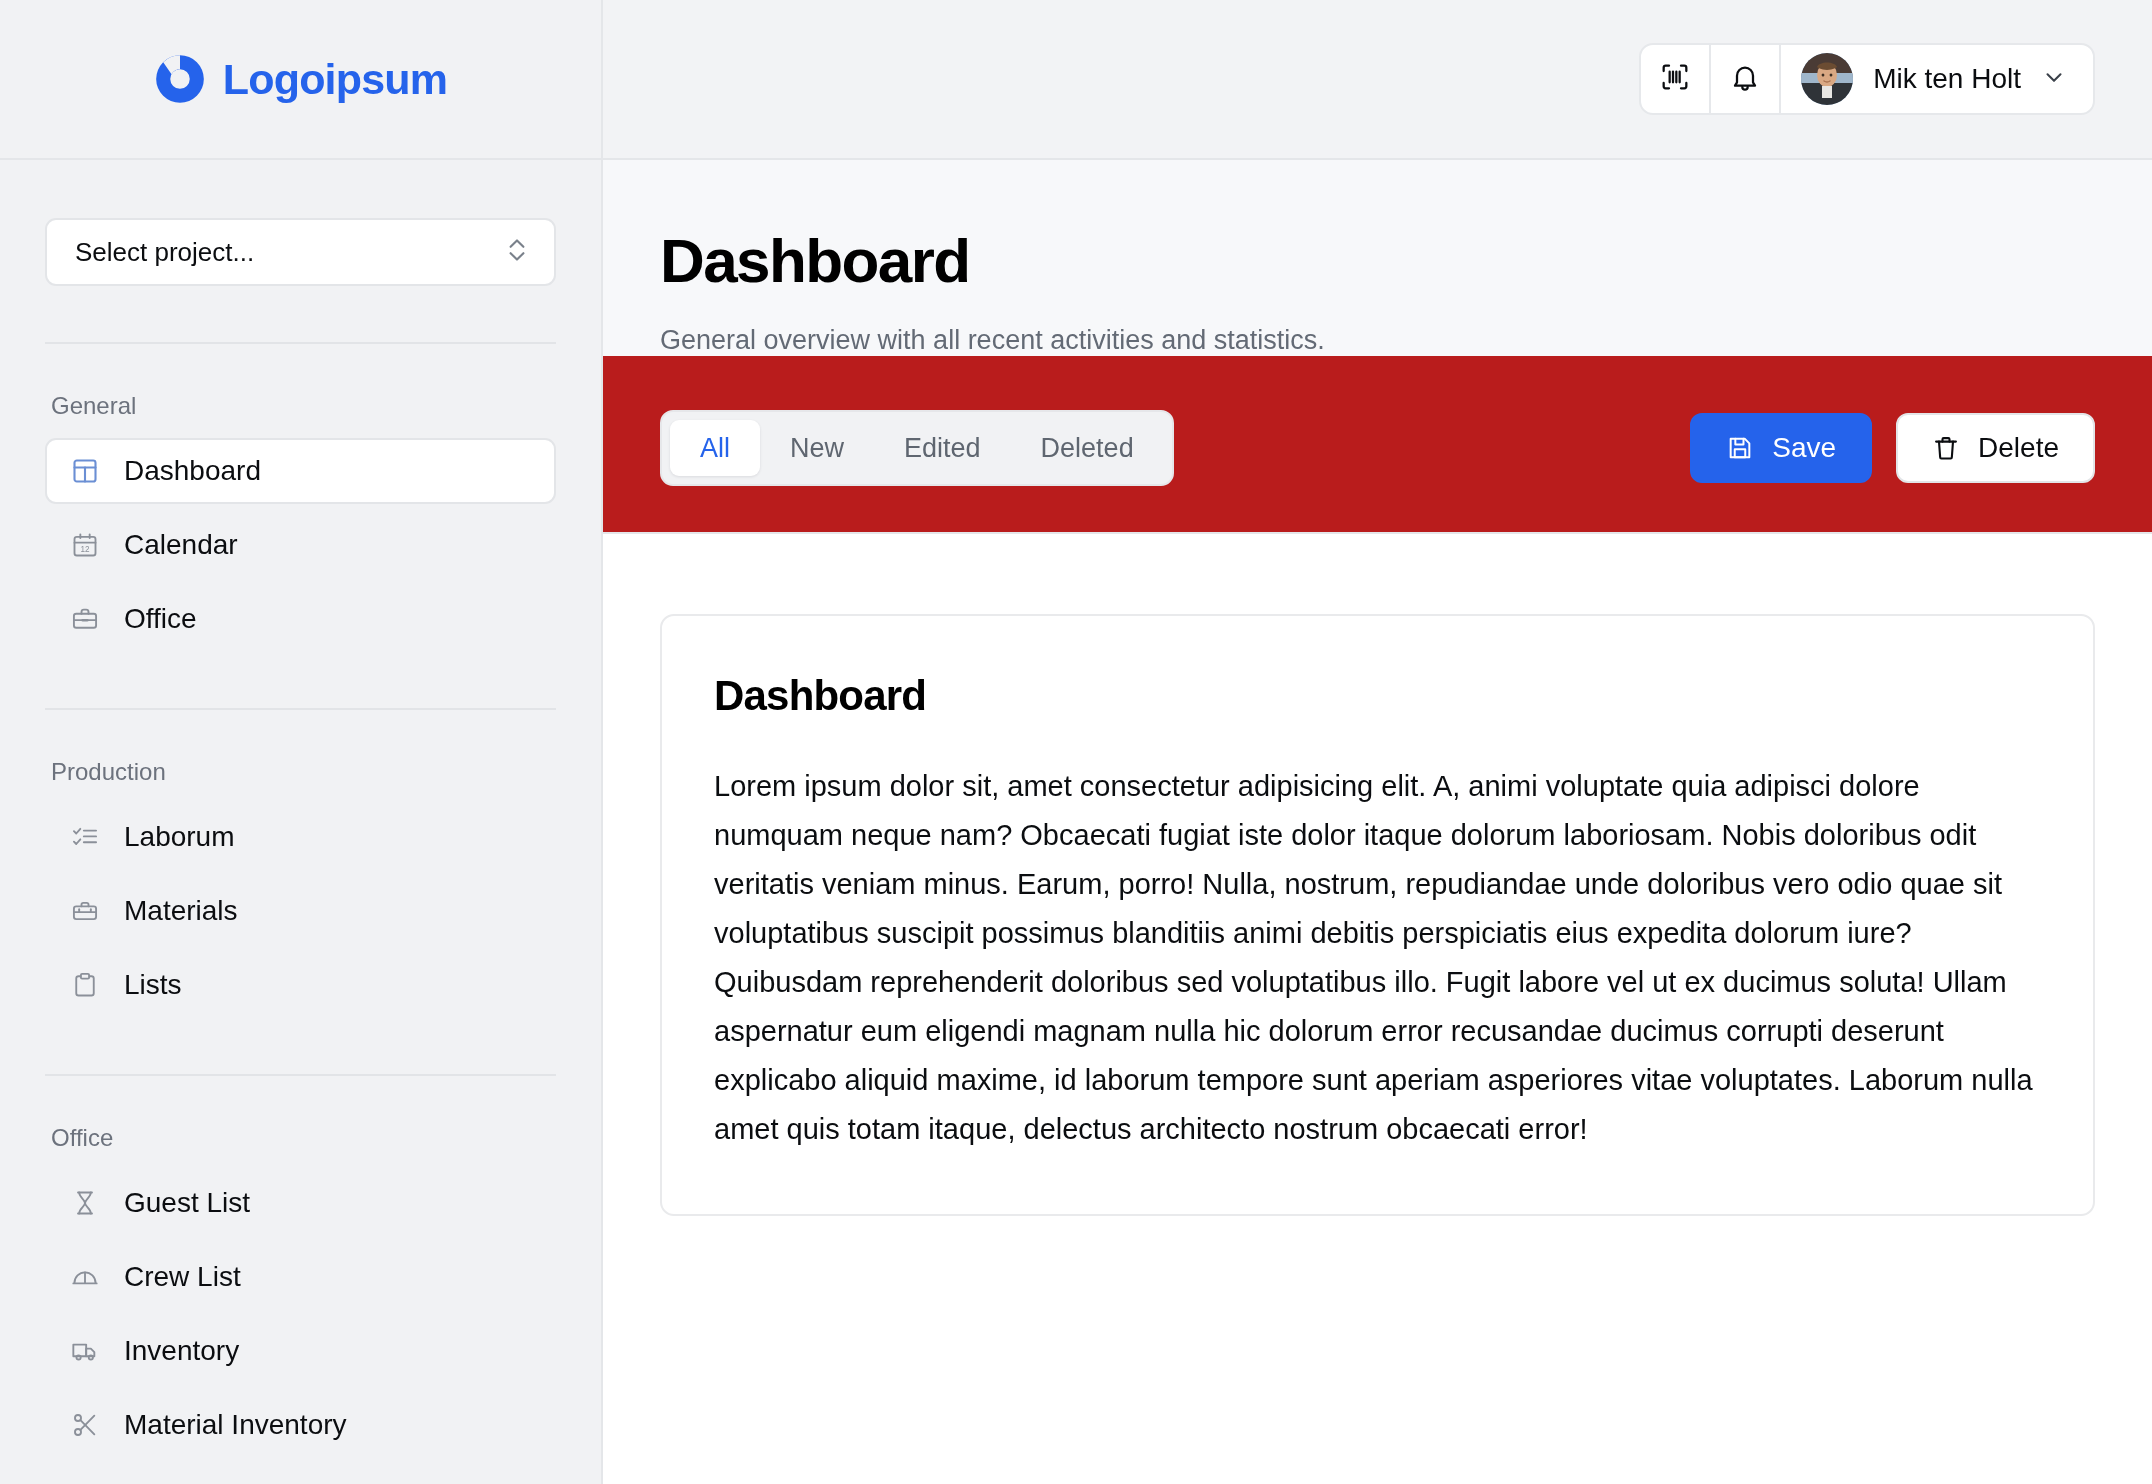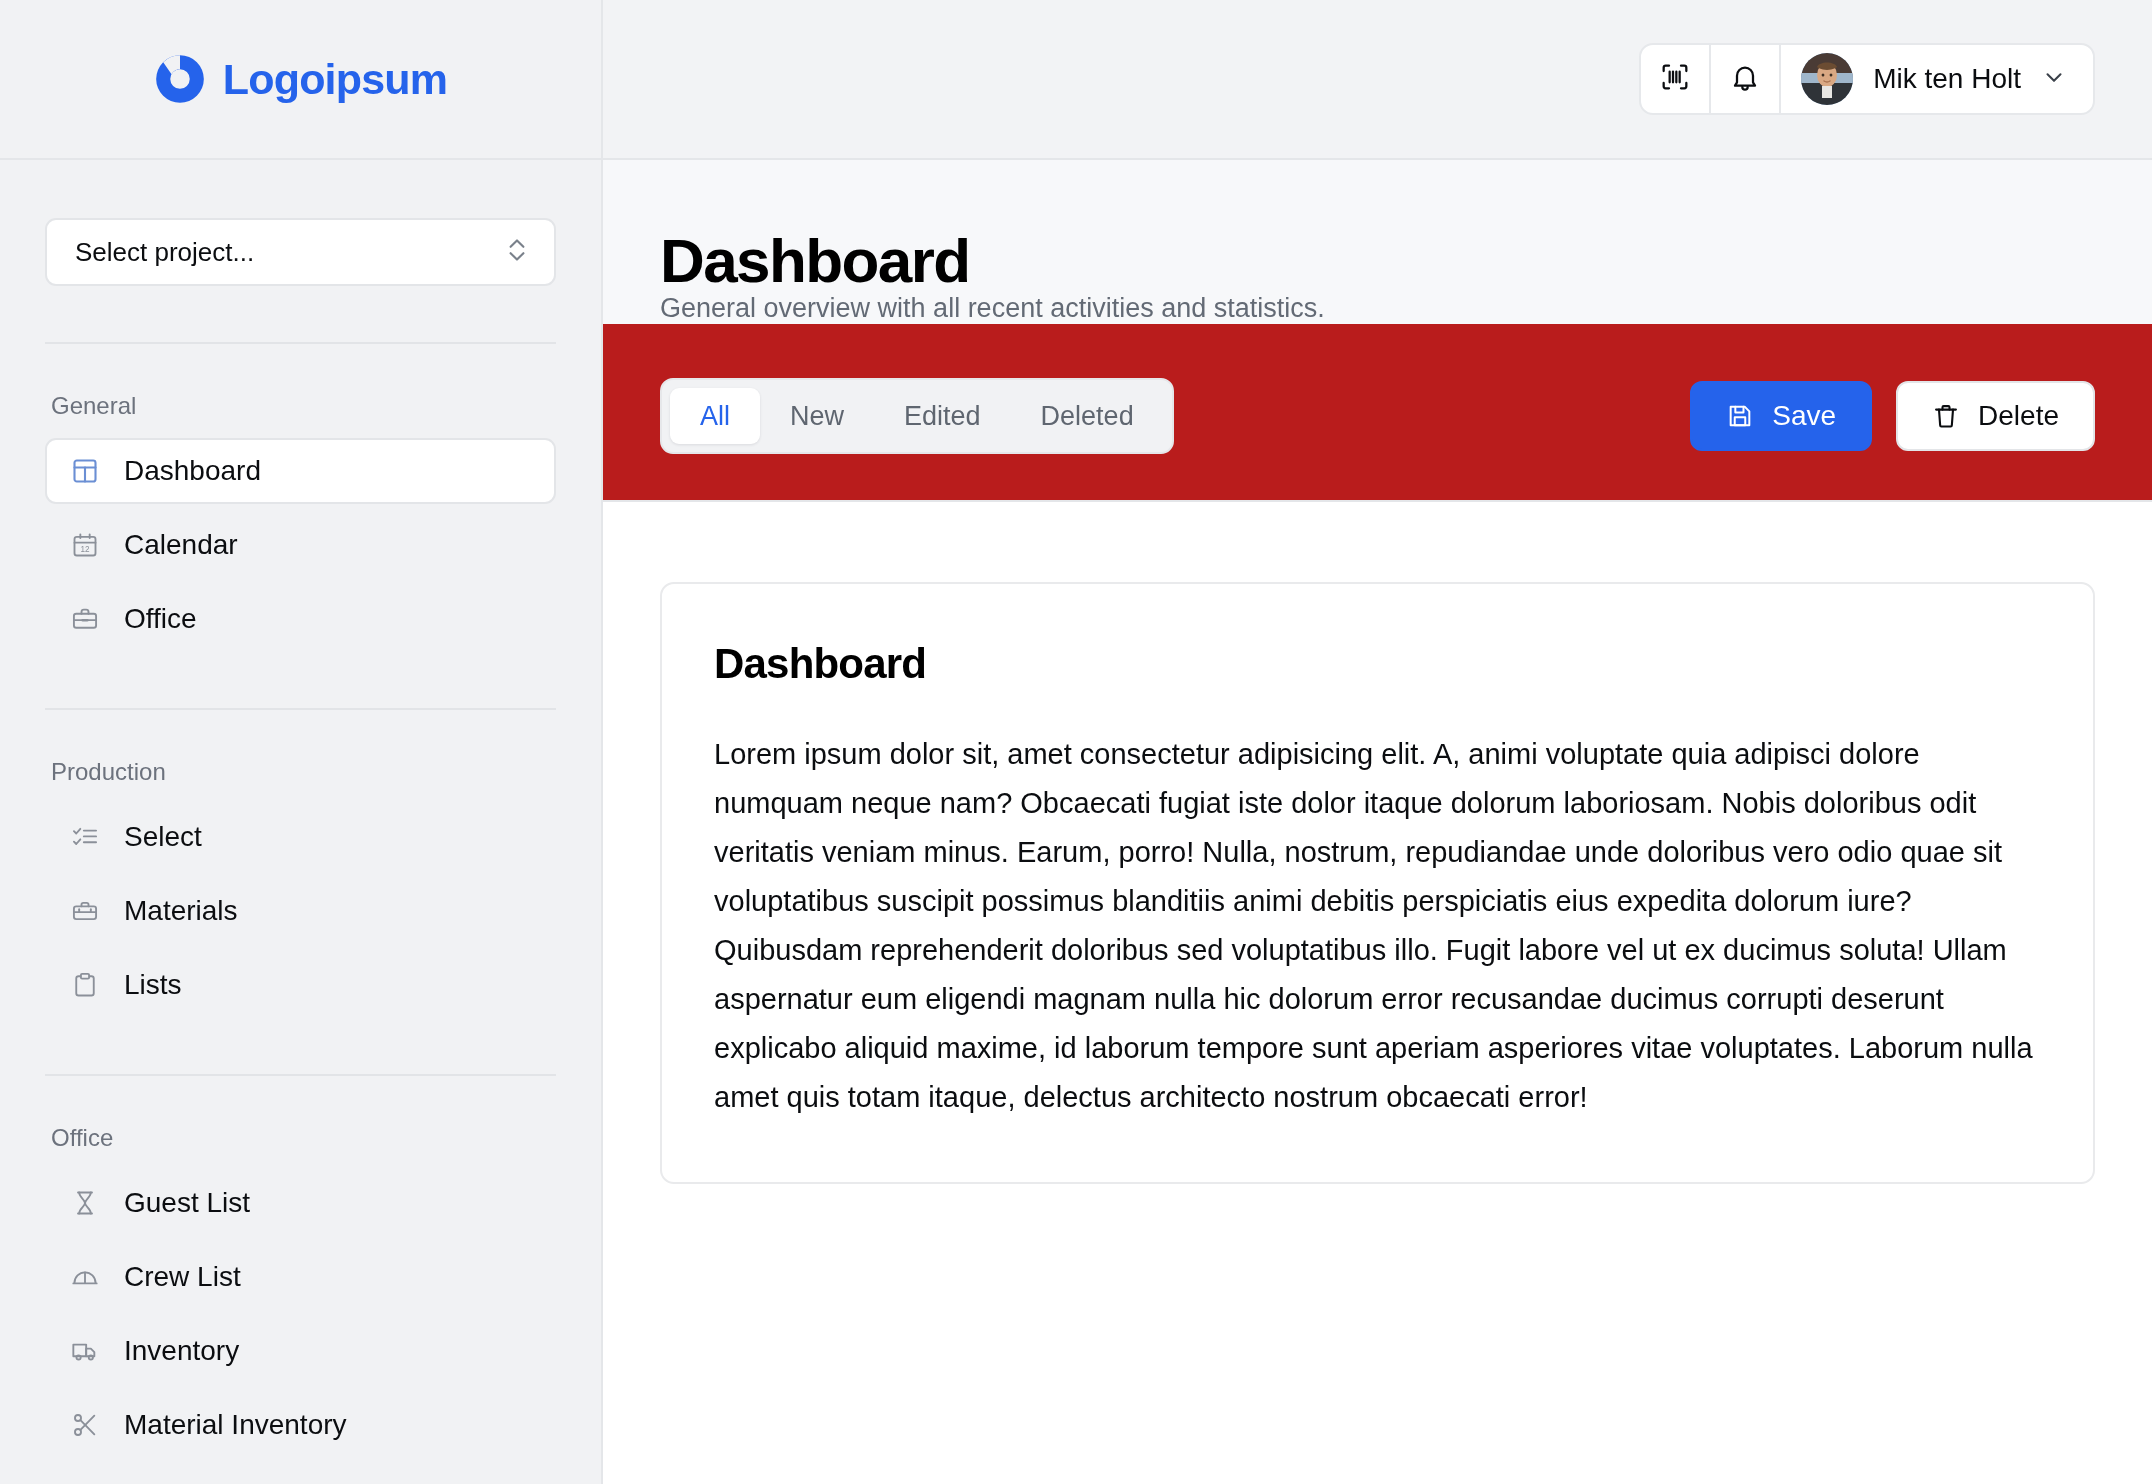--- a/index.html
+++ b/index.html
@@ -114,20 +114,21 @@
   .page-head {
     background: #f7f8fa;
     padding: 68px 0 0 57px;
   }
   .page-title {
     font-size: 62px; font-weight: 700; color: #000000;
     letter-spacing: -1.6px; line-height: 1.05;
   }
   .page-sub {
     font-size: 27px; color: #636a75;
+    margin-top: 32px;
   }
   .toolbar {
     background: #b91c1c;
     border-bottom: 2px solid #e4e6e9;
     padding: 54px 57px 46px 57px;
     display: flex; align-items: center; justify-content: space-between;
   }
   .tabs {
     display: inline-flex; align-items: center;
     background: #f1f2f4;
@@ -258,21 +259,21 @@
         <div class="nav-item">
           <span class="ni-icon">
             <svg width="28" height="28" viewBox="0 0 24 24" fill="none" stroke="currentColor" stroke-width="1.6" stroke-linecap="round" stroke-linejoin="round">
               <polyline points="2.5,7 4.5,9 8,5"></polyline>
                 <polyline points="2.5,16 4.5,18 8,14"></polyline>
               <line x1="11" y1="6.5" x2="21.5" y2="6.5"></line>
                 <line x1="11" y1="11.5" x2="21.5" y2="11.5"></line>
                 <line x1="11" y1="16.5" x2="21.5" y2="16.5"></line>
             </svg>
           </span>
-          <span class="ni-label">Select</span>
+          <span class="ni-label">Laborum</span>
         </div>
 
         <div class="nav-item">
           <span class="ni-icon">
             <svg width="28" height="28" viewBox="0 0 24 24" fill="none" stroke="currentColor" stroke-width="1.6" stroke-linecap="round" stroke-linejoin="round">
               <rect x="2.5" y="8" width="19" height="11" rx="2"></rect>
               <path d="M9 8V6.5a1.5 1.5 0 0 1 1.5-1.5h3A1.5 1.5 0 0 1 15 6.5V8"></path>
               <line x1="2.5" y1="13" x2="21.5" y2="13"></line>
                 <line x1="7" y1="13" x2="7" y2="10.5"></line>
                 <line x1="17" y1="13" x2="17" y2="10.5"></line>

